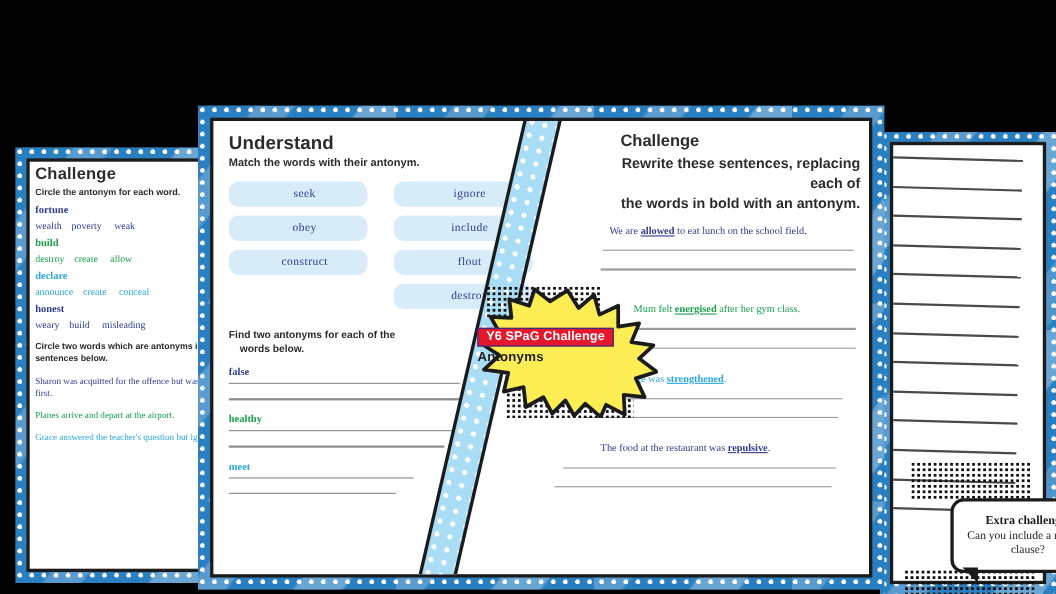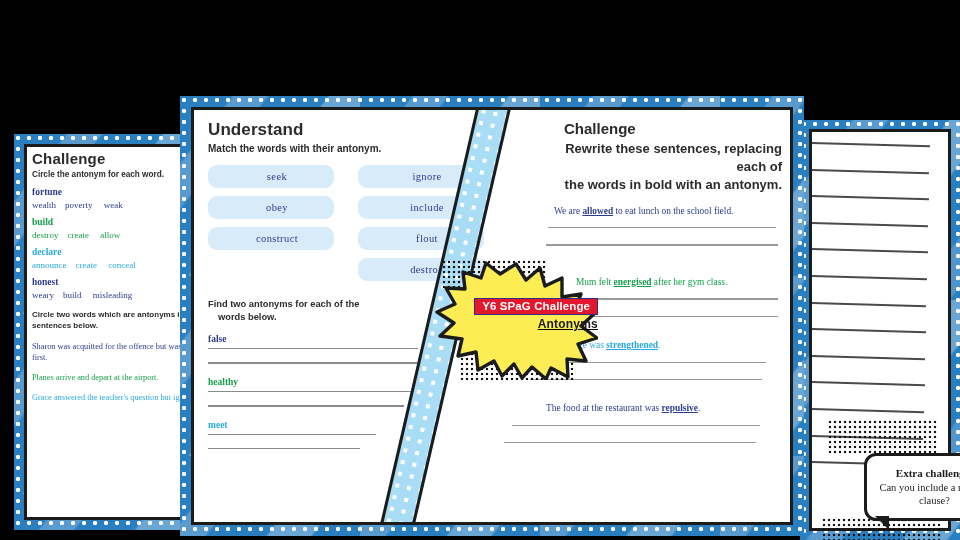--- a/index.html
+++ b/index.html
@@ -93,21 +93,21 @@
   .ch-title{font-size:15px;font-weight:bold;color:#2b2b2b;margin:0 0 3px;padding-left:18px;}
   .ch-sub{font-size:13px;font-weight:bold;color:#2b2b2b;line-height:1.4;margin:0 0 10px;text-align:right;}
   .sent{font-family:"Liberation Serif",serif;font-size:9.4px;line-height:1.45;margin:0 0 9px;}
   .sent b{text-decoration:underline;}
   .rline{height:1.3px;background:#9a9a9a;margin:0 0 16px;}
   .indent1{padding-left:8px;}
 
   
   .burst{position:absolute;left:240px;top:150px;width:164px;height:120px;z-index:8;}
   .burst svg{position:absolute;inset:0;}
-  .burst .lbl{position:absolute;left:0;right:0;top:36px;text-align:right;text-decoration:underline;}
+  .burst .lbl{position:absolute;left:0;right:0;top:36px;text-align:left;}
   .burst .banner{display:inline-block;background:#e4172c;border:1.6px solid #2b2f87;
      color:#fff;font-size:11.5px;font-weight:bold;padding:1px 7px 2px;letter-spacing:.1px;}
   .burst .word{margin-top:2px;font-size:12px;font-weight:bold;color:#1b1b1b;letter-spacing:.2px;}
 </style>
 </head>
 <body>
 
 <div class="sheet dotborder" id="left-sheet">
   <div class="inner-black"></div>
   <div class="paper"></div>

